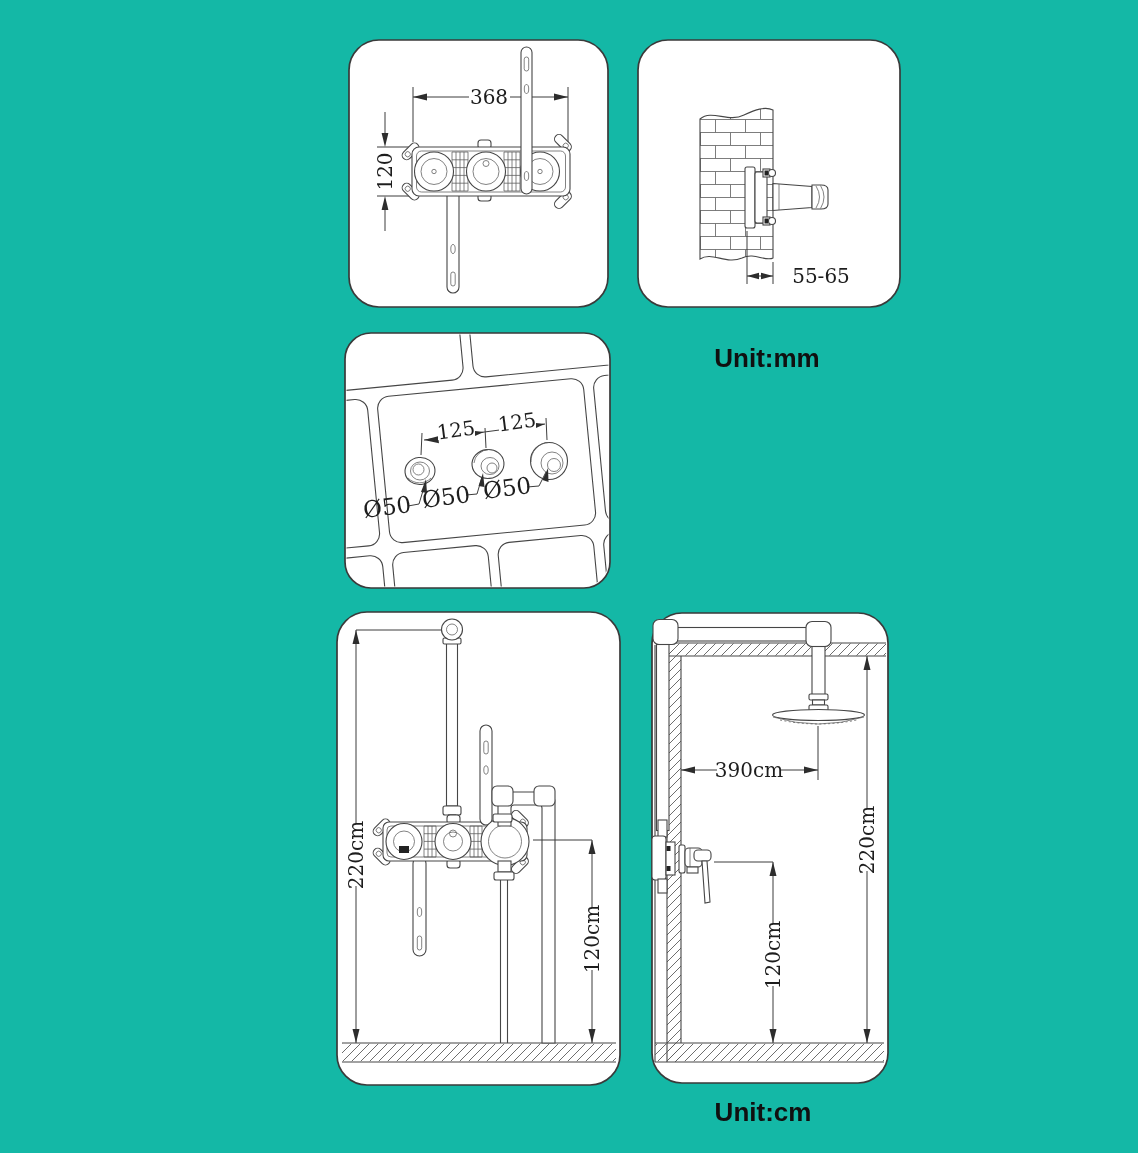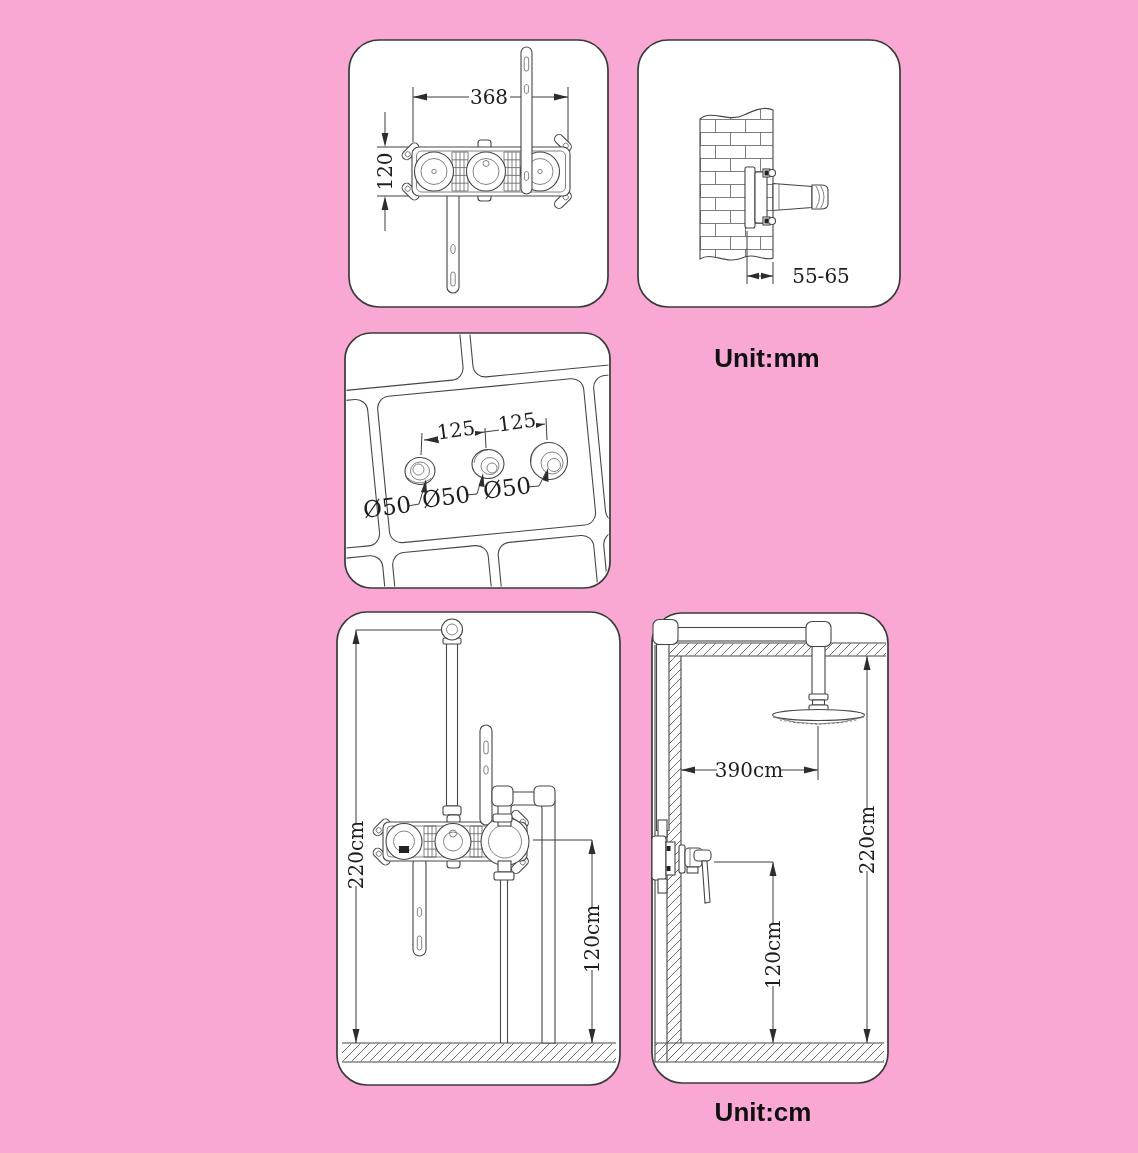--- a/index.html
+++ b/index.html
@@ -1,16 +1,16 @@
 <!DOCTYPE html>
 <html><head>
 <meta charset="utf-8">
 <style>
   html,body{margin:0;padding:0;background:#ffffff;}
-  .stage{width:1138px;height:1153px;position:relative;background:#f9a8d4;}
+  .stage{width:1138px;height:1153px;position:relative;background:#14b8a6;}
   .panel{fill:#fff;stroke:#3a3a3a;stroke-width:1.7;}
   .ln{stroke:#464646;stroke-width:1.1;fill:none;}
   .thin{stroke:#5a5a5a;stroke-width:0.75;fill:none;}
   .dim{stroke:#3d3d3d;stroke-width:1;fill:none;}
   .wht{fill:#ffffff;stroke:#464646;stroke-width:1.1;}
   .arr{fill:#2d2d2d;stroke:none;}
   .gap{fill:#ffffff;stroke:none;}
   .dk{fill:#222;stroke:none;}
   .dimtxt{font-family:"DejaVu Serif",serif;font-size:20px;fill:#1d1d1d;
           text-anchor:middle;dominant-baseline:central;}

